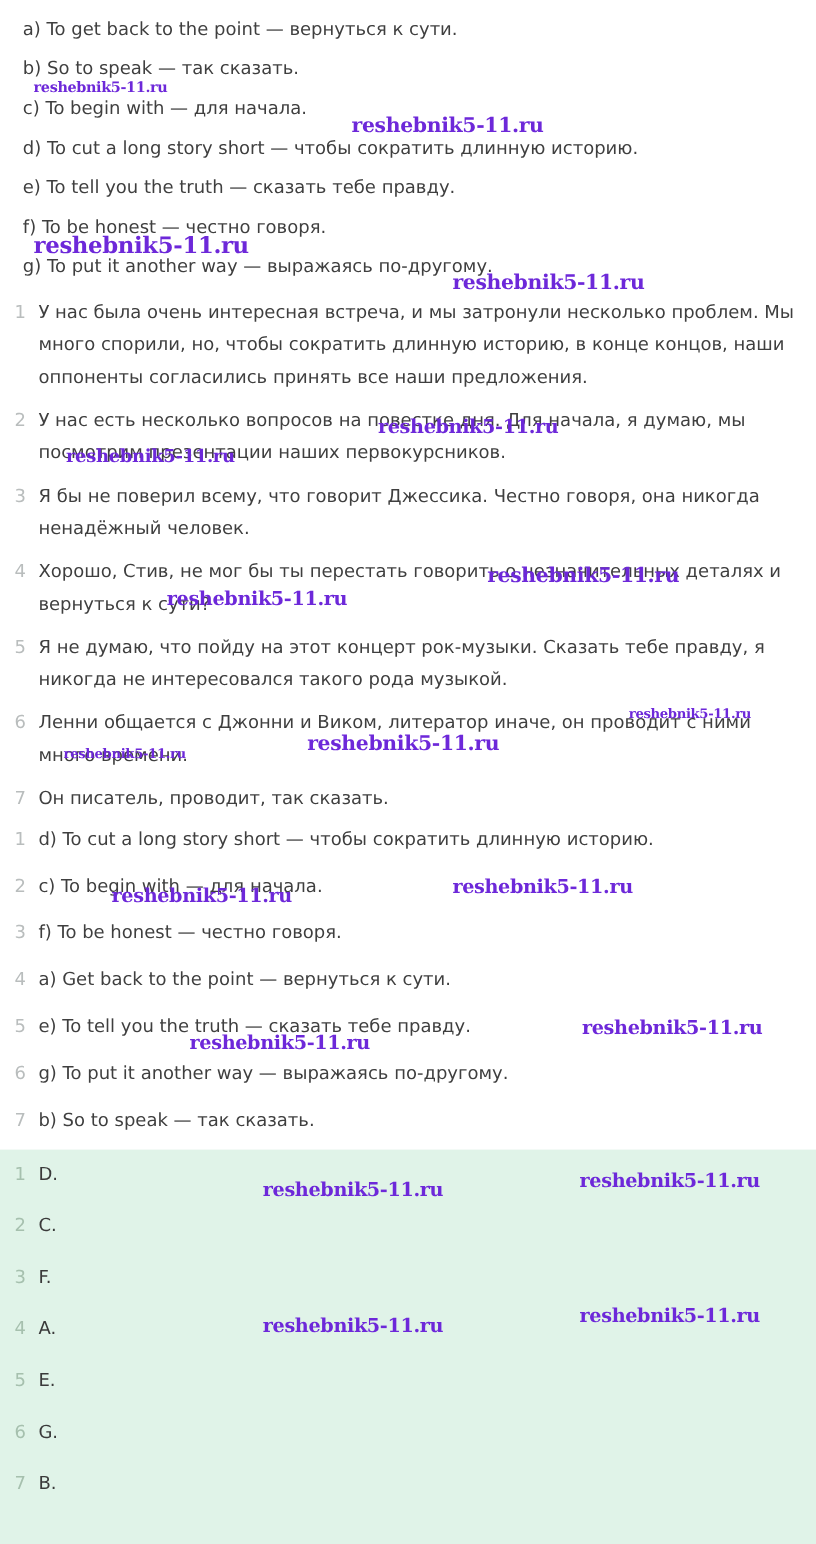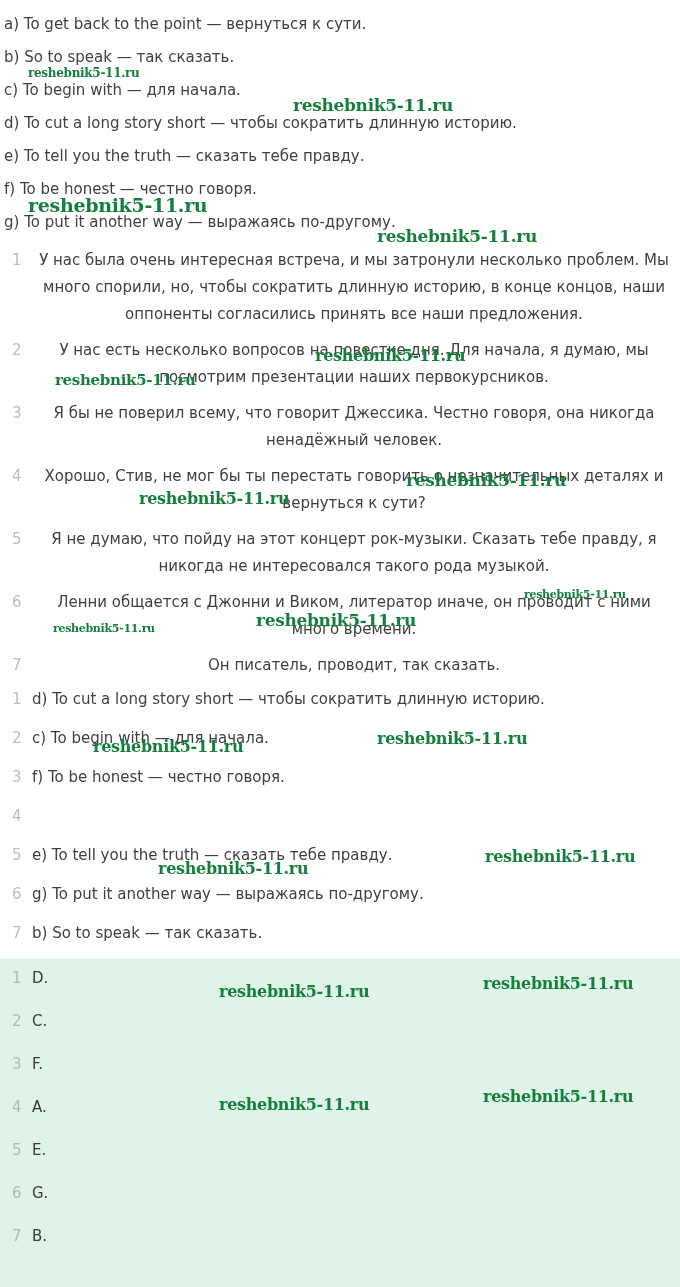--- a/index.html
+++ b/index.html
@@ -10,33 +10,33 @@
     position: relative;
     width: 680px;
     height: 1287px;
     background: #ffffff;
     overflow: hidden;
     color: #3f3f3f;
     font-size: 15px;
   }
 
   
-  .phrases { padding: 8px 0 0 4px; }
+  .phrases { padding: 8px 0 0 19px; }
   .phrase-row { line-height: 33px; white-space: nowrap; }
 
   
   .sentences { margin-top: 8px; padding-right: 4px; }
   .sentence-row { display: flex; margin-bottom: 9px; }
   .row-num {
     flex: 0 0 32px;
     padding-left: 12px;
     color: #b9bdbd;
     line-height: 27px;
   }
-  .sentence-text { flex: 1; line-height: 27px; text-align: center; }
+  .sentence-text { flex: 1; line-height: 27px; }
 
   
   .answers { margin-top: 10px; }
   .answer-row { display: flex; height: 39px; }
   .answer-row .row-num { line-height: 21px; }
   .answer-text { line-height: 21px; }
 
   
   .letters-section {
     position: absolute;
@@ -49,21 +49,21 @@
   }
   .letter-row { display: flex; height: 43px; }
   .letter-row .row-num { color: #a6c0ae; line-height: 20px; }
   .letter-text { line-height: 20px; color: #3a3a3a; }
 
   
   .watermark {
     position: absolute;
     font-family: "DejaVu Serif", "Liberation Serif", serif;
     font-weight: 700;
-    color: #15803d;
+    color: #6d28d9;
     letter-spacing: -0.3px;
     white-space: nowrap;
   }
 </style>
 </head>
 <body>
 
 <div class="page">
 
   <div class="phrases">
@@ -144,20 +144,21 @@
     <span class="answer-text">c) To begin with — для начала.</span>
   </div>
 
   <div class="answer-row">
     <span class="row-num">3</span>
     <span class="answer-text">f) To be honest — честно говоря.</span>
   </div>
 
   <div class="answer-row">
     <span class="row-num">4</span>
+    <span class="answer-text">a) Get back to the point — вернуться к сути.</span>
   </div>
 
   <div class="answer-row">
     <span class="row-num">5</span>
     <span class="answer-text">e) To tell you the truth — сказать тебе правду.</span>
   </div>
 
   <div class="answer-row">
     <span class="row-num">6</span>
     <span class="answer-text">g) To put it another way — выражаясь по-другому.</span>

